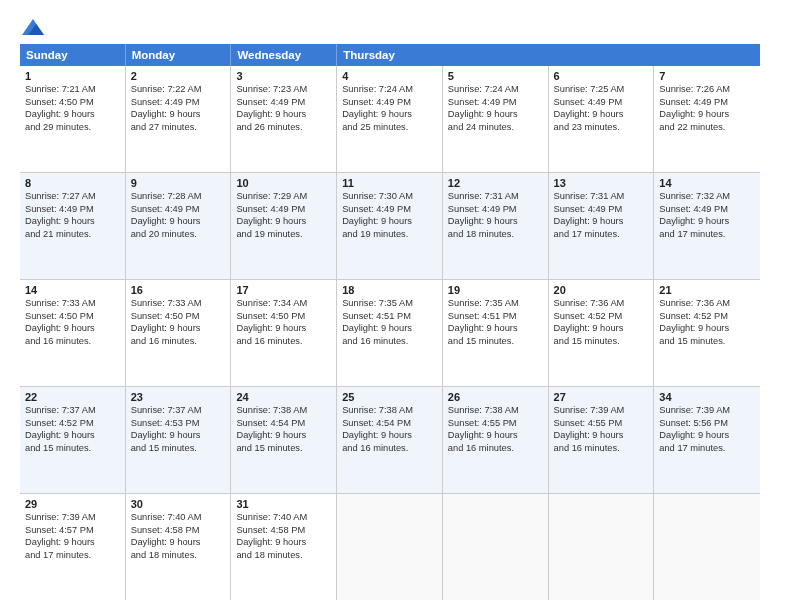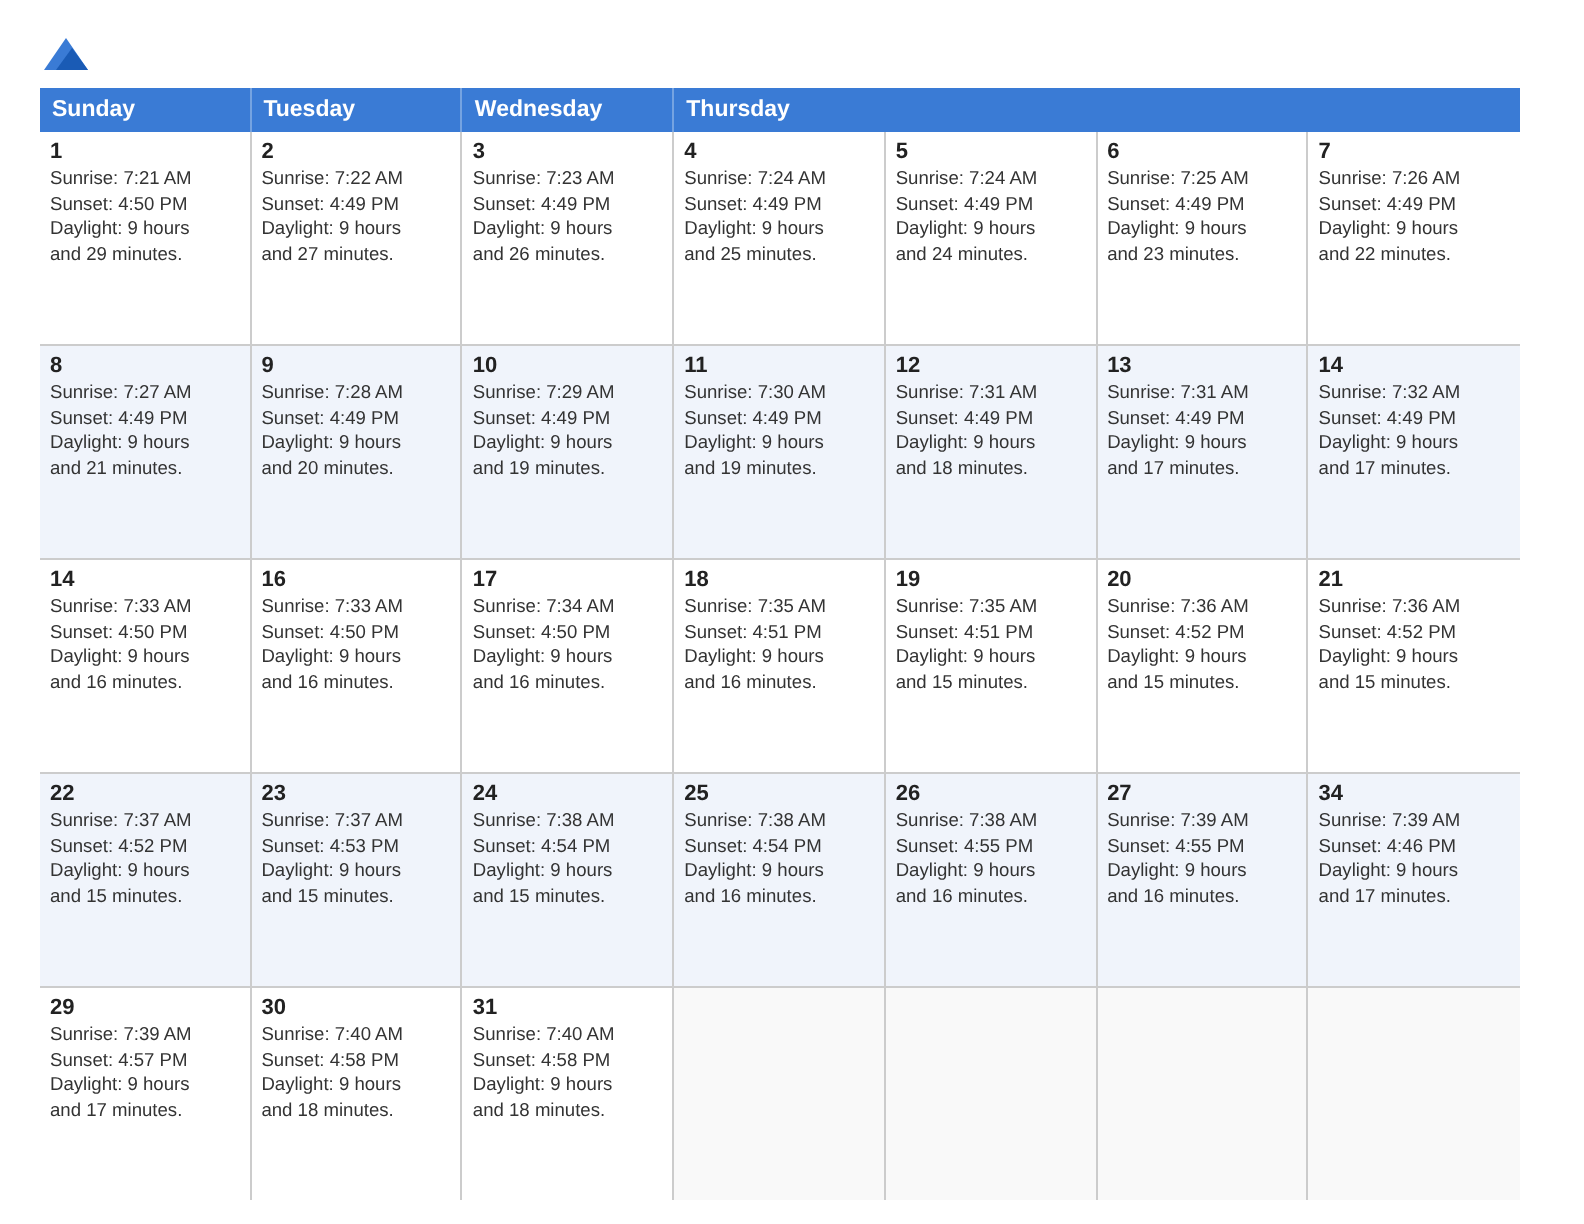--- a/index.html
+++ b/index.html
@@ -133,21 +133,21 @@
     </div>
     <div class="title-block">
       <div class="main-title"></div>
       <div class="subtitle"></div>
     </div>
   </div>
 
   <div class="calendar">
     <div class="cal-header-row">
     <div class="cal-header-cell">Sunday</div>
-        <div class="cal-header-cell">Tuesday</div>
+        <div class="cal-header-cell">Monday</div>
         <div class="cal-header-cell">Wednesday</div>
         <div class="cal-header-cell">Thursday</div>
       </div>
     <div class="cal-body">
     <div class="cal-row">
           <div class="cal-cell">
             <span class="day-num">1</span>
             <span class="cell-line">Sunrise: 7:21 AM</span>
             <span class="cell-line">Sunset: 4:50 PM</span>
             <span class="cell-line">Daylight: 9 hours</span>
@@ -337,21 +337,21 @@
           <div class="cal-cell">
             <span class="day-num">27</span>
             <span class="cell-line">Sunrise: 7:39 AM</span>
             <span class="cell-line">Sunset: 4:55 PM</span>
             <span class="cell-line">Daylight: 9 hours</span>
             <span class="cell-line">and 16 minutes.</span>
           </div>
           <div class="cal-cell">
             <span class="day-num">34</span>
             <span class="cell-line">Sunrise: 7:39 AM</span>
-            <span class="cell-line">Sunset: 4:46 PM</span>
+            <span class="cell-line">Sunset: 5:56 PM</span>
             <span class="cell-line">Daylight: 9 hours</span>
             <span class="cell-line">and 17 minutes.</span>
           </div>
         </div>
         <div class="cal-row">
           <div class="cal-cell">
             <span class="day-num">29</span>
             <span class="cell-line">Sunrise: 7:39 AM</span>
             <span class="cell-line">Sunset: 4:57 PM</span>
             <span class="cell-line">Daylight: 9 hours</span>

